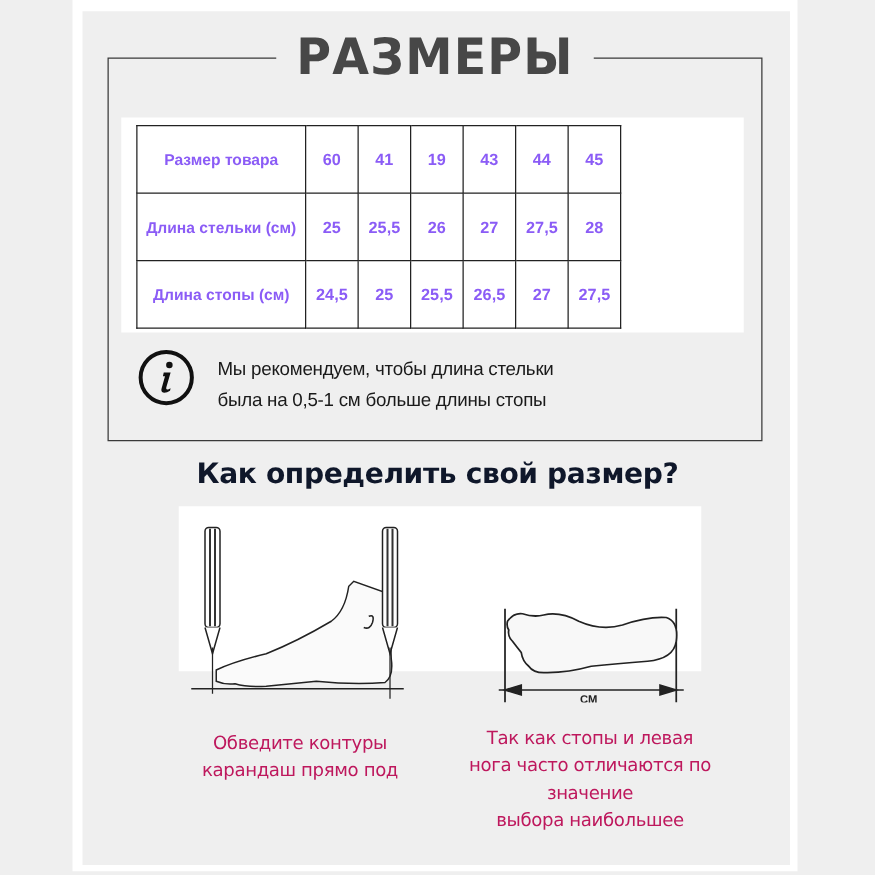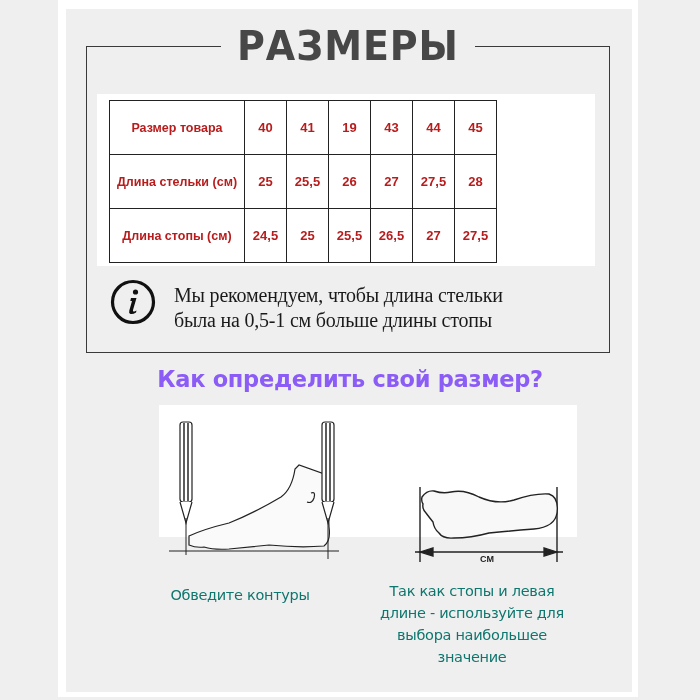--- a/index.html
+++ b/index.html
@@ -11,56 +11,56 @@
 
   .size-box { position: absolute; left: 86px; top: 46px; width: 524px; height: 307px;
               border: 1.5px solid #3a3a3a; }
   .title-gap { position: absolute; left: 221px; top: 38px; width: 254px; height: 14px; background: #efefef; }
   .title { position: absolute; left: 221px; top: 22px; width: 254px; text-align: center;
            font-family: "DejaVu Sans", sans-serif; font-weight: bold; font-size: 40px;
            letter-spacing: 1px; color: #474747; line-height: 48px; transform: scaleX(0.95); }
 
   .table-bg { position: absolute; left: 97px; top: 94px; width: 498px; height: 172px; background: #ffffff; }
   table.sizes { position: absolute; left: 109px; top: 100px; border-collapse: collapse;
-                font-family: "Liberation Sans", sans-serif; font-weight: bold; color: #b91c1c; }
+                font-family: "Liberation Sans", sans-serif; font-weight: bold; color: #8b5cf6; }
   table.sizes td { border: 1.5px solid #222; text-align: center; height: 54px; font-size: 13px; padding: 0; }
   table.sizes td.label { width: 135px; font-size: 12.5px; white-space: nowrap; }
   table.sizes td.val { width: 42px; }
 
   .info-icon { position: absolute; left: 110px; top: 279px; width: 46px; height: 46px; }
-  .info-text { position: absolute; left: 174px; top: 283px; width: 420px; font-family: Liberation Serif, serif;
-               font-size: 20px; line-height: 25px; color: #1a1a1a; letter-spacing: -0.2px; }
+  .info-text { position: absolute; left: 174px; top: 283px; width: 420px; font-family: Liberation Sans, sans-serif;
+               font-size: 15px; line-height: 25px; color: #1a1a1a; letter-spacing: -0.2px; }
 
   .howto { position: absolute; left: 0; top: 366px; width: 700px; text-align: center;
-           font-family: "DejaVu Sans", sans-serif; font-weight: bold; font-size: 22.5px; color: #8b5cf6; letter-spacing: -0.3px; }
+           font-family: "DejaVu Sans", sans-serif; font-weight: bold; font-size: 22.5px; color: #0f172a; letter-spacing: -0.3px; }
 
-  .illus { position: absolute; left: 143px; top: 405px; width: 418px; height: 132px; background: #ffffff; margin-left: 16px; }
+  .illus { position: absolute; left: 143px; top: 405px; width: 418px; height: 132px; background: #ffffff; }
   .illus svg { position: absolute; left: 0; top: 0; }
 
   .caption { position: absolute; font-family: "DejaVu Sans", sans-serif; font-size: 14.5px; line-height: 22px;
-             color: #0f766e; text-align: center; letter-spacing: -0.3px; }
+             color: #be185d; text-align: center; letter-spacing: -0.3px; }
   .caption-left { left: 128px; top: 584px; width: 224px; }
   .caption-right { left: 352px; top: 580px; width: 240px; }
 </style>
 </head>
 <body>
 
 <div class="white-frame"></div>
 <div class="inner-panel"></div>
 
 <div class="size-box"></div>
 <div class="title-gap"></div>
 <div class="title">РАЗМЕРЫ</div>
 
 <div class="table-bg"></div>
 <table class="sizes">
   <tbody>
       <tr>
     <td class="label">Размер товара</td>
-    <td class="val">40</td>
+    <td class="val">60</td>
     <td class="val">41</td>
     <td class="val">19</td>
     <td class="val">43</td>
     <td class="val">44</td>
     <td class="val">45</td>
   </tr>
   <tr>
     <td class="label">Длина стельки (см)</td>
     <td class="val">25</td>
     <td class="val">25,5</td>
@@ -125,20 +125,21 @@
       <line x1="256" y1="147" x2="404" y2="147"></line>
       <path d="M261 147 L274 143 L274 151 Z" fill="#222"></path>
       <path d="M398 147 L385 143 L385 151 Z" fill="#222"></path>
     </g>
     <text x="321" y="157" font-family="Liberation Sans, sans-serif" font-size="9" font-weight="bold" fill="#222">CM</text>
   </svg>
 </div>
 
 <div class="caption caption-left">
   <div>Обведите контуры</div>
+  <div>карандаш прямо под</div>
 </div>
 
 <div class="caption caption-right">
   <div>Так как стопы и левая</div>
-  <div>длине - используйте для</div>
+  <div>нога часто отличаются по</div>
+  <div>значение</div>
   <div>выбора наибольшее</div>
-  <div>значение</div>
 </div>
 
 </body></html>

